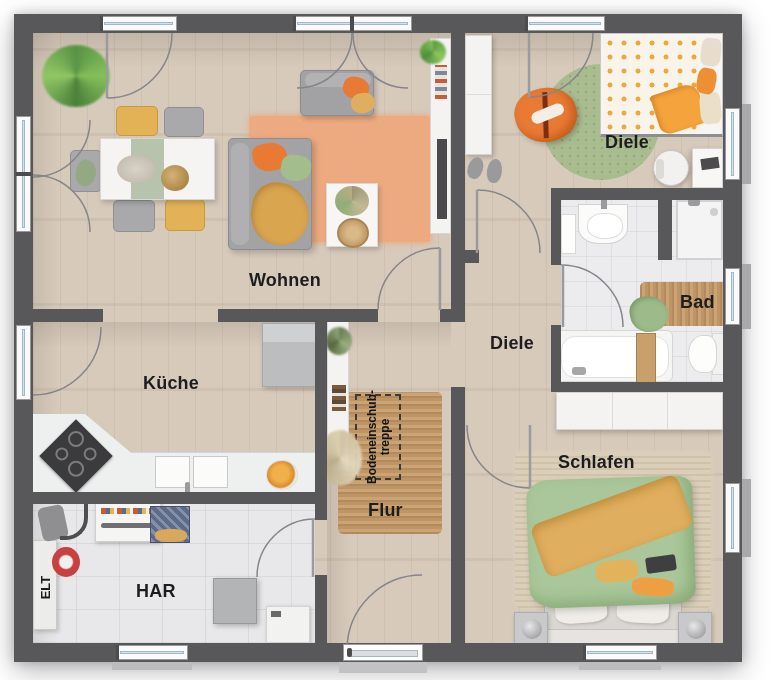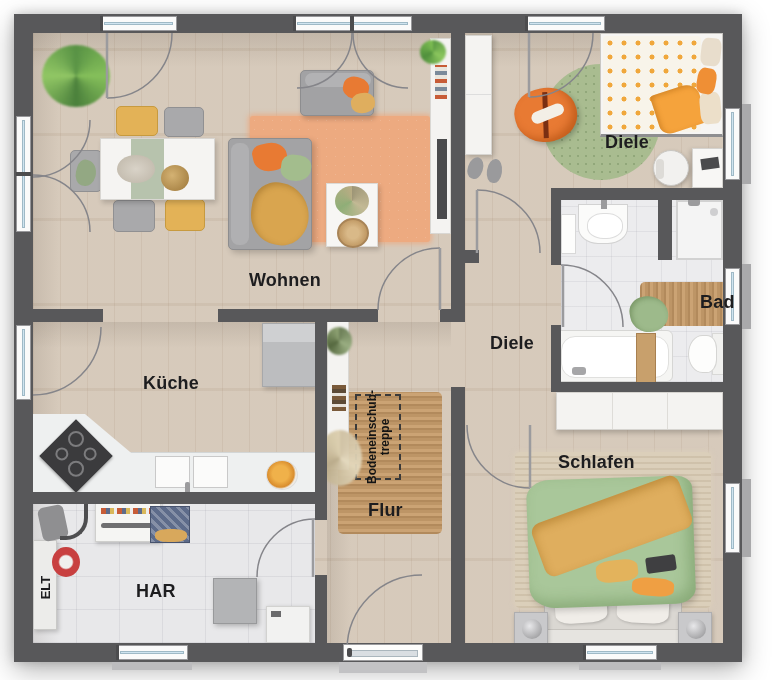--- a/index.html
+++ b/index.html
@@ -274,21 +274,21 @@
       <path d="M477 190 V253"></path>
       <path d="M563 265 V327"></path>
       <path d="M530 425 V488"></path>
       <path d="M313 519 V577"></path>
     </g>
   </svg>
 
   <div class="abs lbl" style="left:249px;top:270px;">Wohnen</div>
   <div class="abs lbl" style="left:143px;top:373px;">Küche</div>
   <div class="abs lbl" style="left:605px;top:132px;">Diele</div>
-  <div class="abs lbl" style="left:680px;top:292px;margin-left:20px;">Bad</div>
+  <div class="abs lbl" style="left:680px;top:292px;">Bad</div>
   <div class="abs lbl" style="left:490px;top:333px;">Diele</div>
   <div class="abs lbl" style="left:368px;top:500px;">Flur</div>
   <div class="abs lbl" style="left:558px;top:452px;">Schlafen</div>
   <div class="abs lbl" style="left:136px;top:581px;">HAR</div>
   <div class="abs lbl-small rot" style="left:28px;top:580px;width:34px;text-align:center;">ELT</div>
   <div class="abs rot" style="left:333px;top:423px;width:94px;height:28px;text-align:center;font-size:12px;font-weight:600;color:#141414;line-height:13px;z-index:61;">
     <div>Bodeneinschub-</div>
     <div>treppe</div>
   </div>
 </div>

